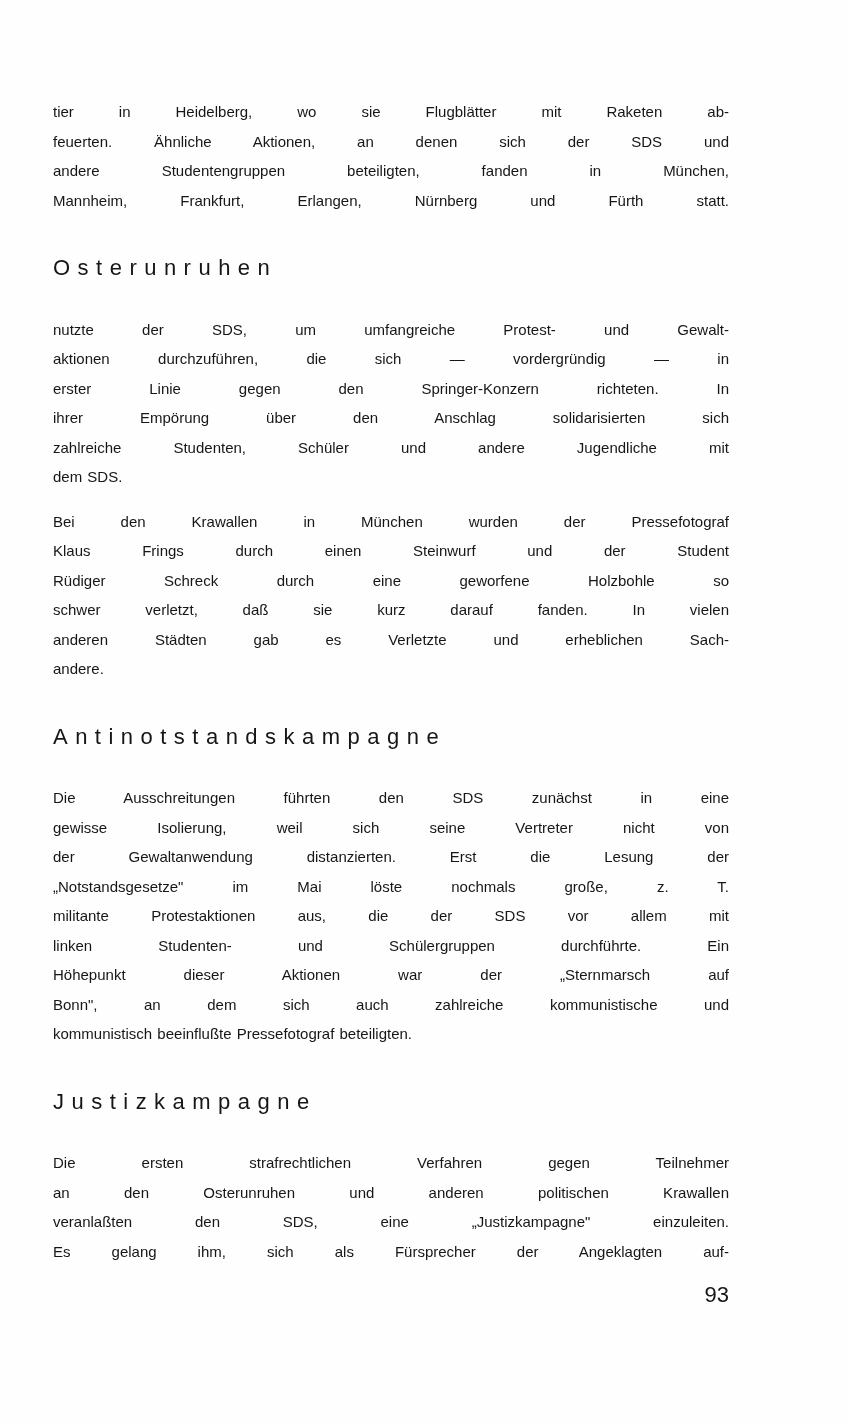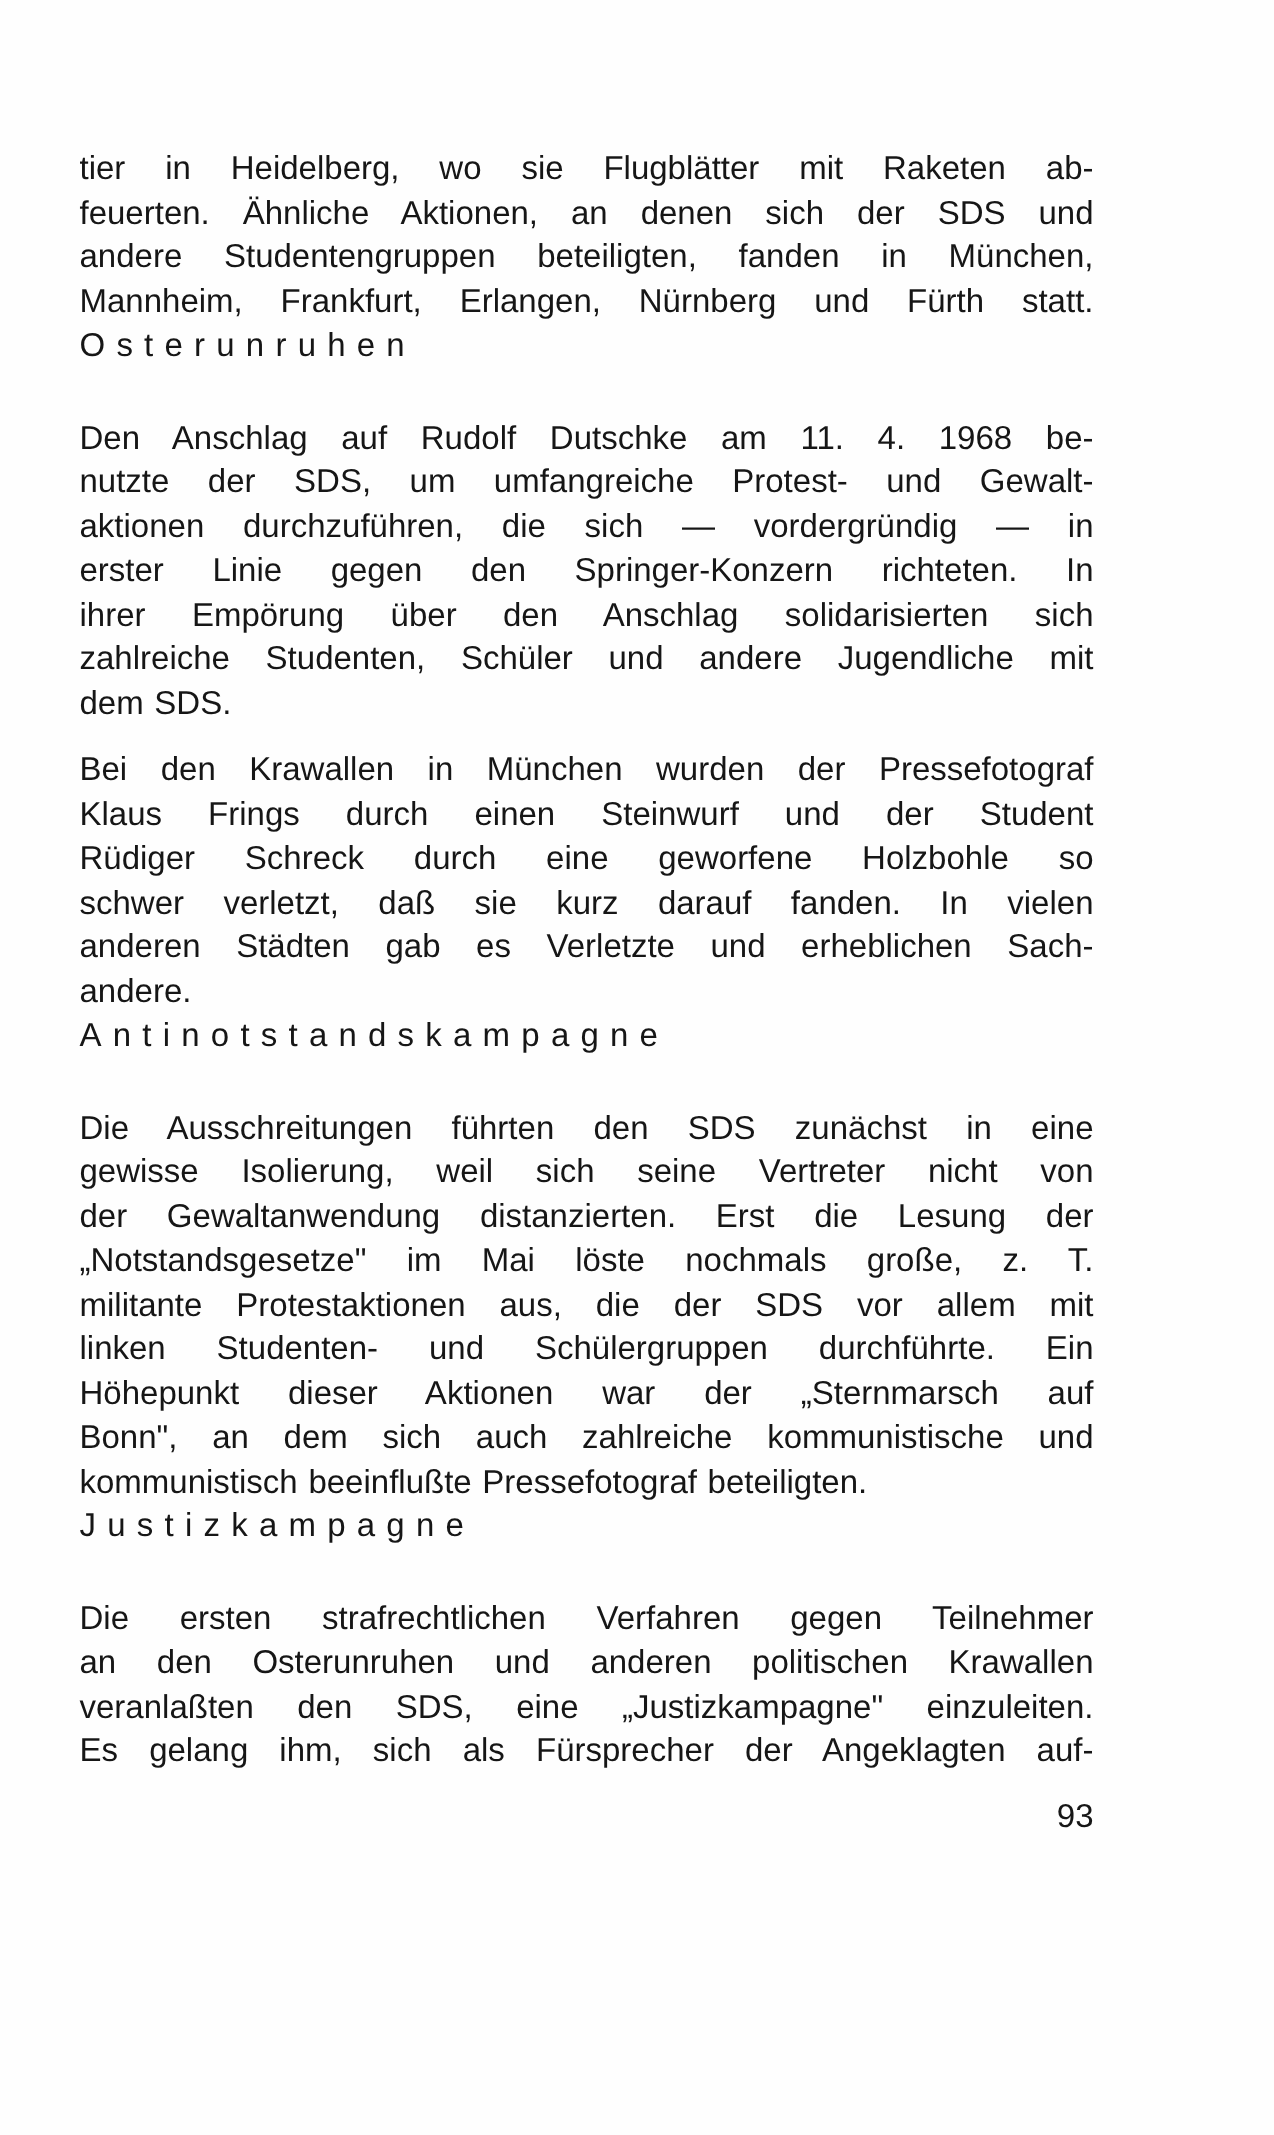--- a/index.html
+++ b/index.html
@@ -17,38 +17,38 @@
     overflow: hidden;
   }
   .column {
     position: absolute;
     left: 53px;
     top: 97px;
     width: 676px;
   }
   .paragraph { margin: 0; }
   .line {
-    font-size: 22px;
+    font-size: 15px;
     line-height: 29.5px;
     text-align: justify;
     text-align-last: justify;
     word-spacing: 1px;
     white-space: normal;
   }
   .line-left {
     text-align: center;
     text-align-last: left;
   }
   .heading {
     font-size: 22px;
     line-height: 29.5px;
     letter-spacing: 0.34em;
     text-align: left;
   }
-  .paragraph + .heading { }
+  .paragraph + .heading { margin-top: 38px; }
   .heading + .paragraph { margin-top: 32px; }
   .paragraph + .paragraph { margin-top: 15px; }
   .page-number {
     font-size: 22px;
     line-height: 29.5px;
     text-align: right;
     margin-top: 14px;
   }
 </style>
 </head>
@@ -58,21 +58,20 @@
   <div class="column">
     <div>
         <div class="paragraph">
           <div class="line">tier in Heidelberg, wo sie Flugblätter mit Raketen ab-</div>
           <div class="line">feuerten. Ähnliche Aktionen, an denen sich der SDS und</div>
           <div class="line">andere Studentengruppen beteiligten, fanden in München,</div>
           <div class="line">Mannheim, Frankfurt, Erlangen, Nürnberg und Fürth statt.</div>
         </div>
         <div class="heading">Osterunruhen</div>
         <div class="paragraph">
-          <div class="line">Den Anschlag auf Rudolf Dutschke am 11. 4. 1968 be-</div>
           <div class="line">nutzte der SDS, um umfangreiche Protest- und Gewalt-</div>
           <div class="line">aktionen durchzuführen, die sich — vordergründig — in</div>
           <div class="line">erster Linie gegen den Springer-Konzern richteten. In</div>
           <div class="line">ihrer Empörung über den Anschlag solidarisierten sich</div>
           <div class="line">zahlreiche Studenten, Schüler und andere Jugendliche mit</div>
           <div class="line line-left">dem SDS.</div>
         </div>
         <div class="paragraph">
           <div class="line">Bei den Krawallen in München wurden der Pressefotograf</div>
           <div class="line">Klaus Frings durch einen Steinwurf und der Student</div>

